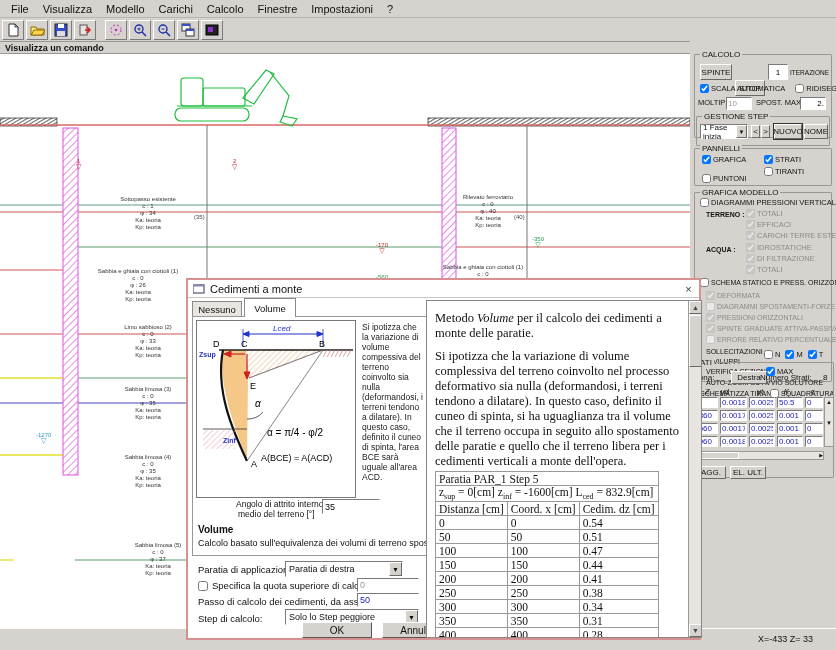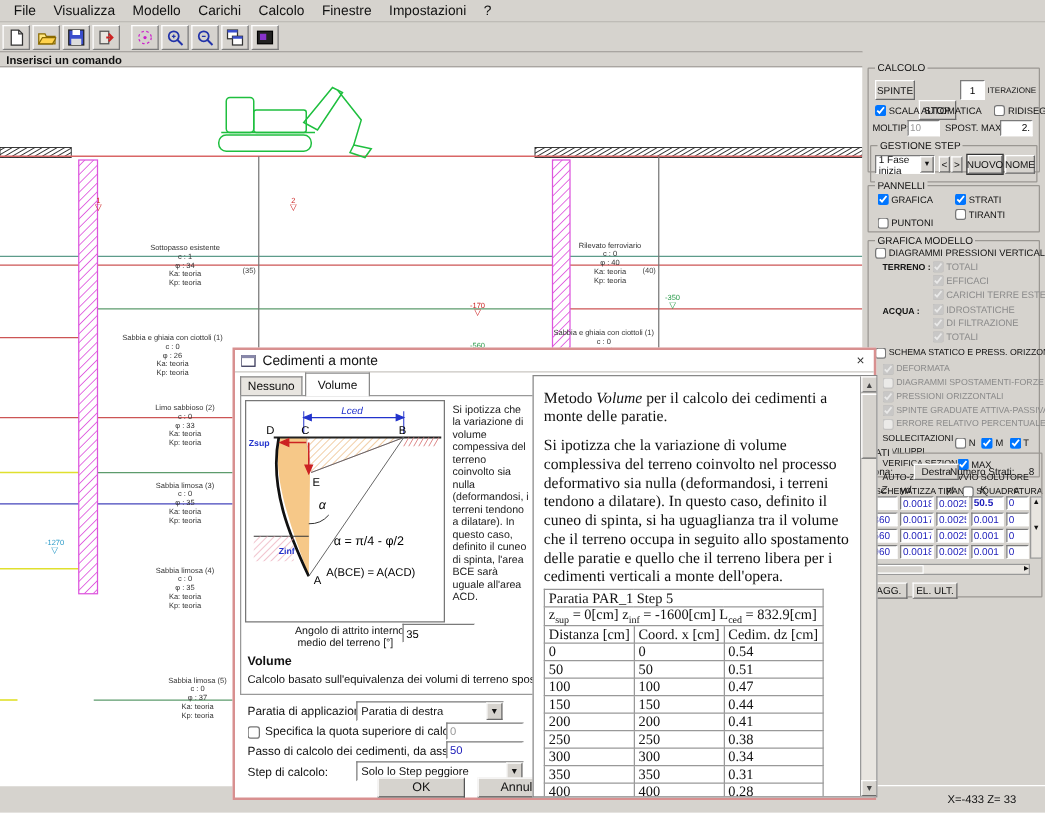--- a/index.html
+++ b/index.html
@@ -133,21 +133,21 @@
     </div>
   <div class="tbtn">
       <svg width="14" height="14">
         <rect x="1" y="2" width="12" height="10" fill="#222" stroke="#000"></rect>
         <rect x="3" y="4" width="5" height="5" fill="#8833cc"></rect>
       </svg>
     </div>
 </div>
 
 <div id="cmdbar" class="abs">
-  <span>Inserisci un comando</span>
+  <span>Visualizza un comando</span>
 </div>
 
 <div id="canvas" class="abs">
   <svg width="690" height="574" viewBox="0 0 690 574">
     <defs>
       <pattern id="wallh" width="5" height="5" patternUnits="userSpaceOnUse" patternTransform="rotate(45)">
         <rect width="5" height="5" fill="#fff"></rect>
           <line x1="0" y1="0" x2="0" y2="5" stroke="#e05ce0" stroke-width="1.4"></line>
       </pattern>
       <pattern id="railh" width="3" height="8" patternUnits="userSpaceOnUse" patternTransform="rotate(60)">
@@ -461,21 +461,21 @@
       <span style="width:27px;text-align:center">γt</span>
       <span style="width:27px;text-align:center">K</span>
       <span style="width:27px;text-align:center">c</span>
     </div>
   <div class="abs" style="left:4px;top:357px">
 
   <div style="display:flex;gap:2px;margin-bottom:2px">
       <input class="tin blue" style="width: 24px; height: 11px;" value="0">
       <input class="tin blue" style="width: 27px; height: 11px;" value="0.0018">
       <input class="tin blue" style="width: 26px; height: 11px;" value="0.0025">
-      <input class="tin blue" style="width: 26px; height: 11px; font-weight: bold;" value="50.5">
+      <input class="tin blue" style="width: 26px; height: 11px;" value="50.5">
       <input class="tin blue" style="width: 18px; height: 11px;" value="0">
     </div>
       <div style="display:flex;gap:2px;margin-bottom:2px">
       <input class="tin blue" style="width: 24px; height: 11px;" value="-360">
       <input class="tin blue" style="width: 27px; height: 11px;" value="0.0017">
       <input class="tin blue" style="width: 26px; height: 11px;" value="0.0025">
       <input class="tin blue" style="width: 26px; height: 11px;" value="0.001">
       <input class="tin blue" style="width: 18px; height: 11px;" value="0">
     </div>
       <div style="display:flex;gap:2px;margin-bottom:2px">

